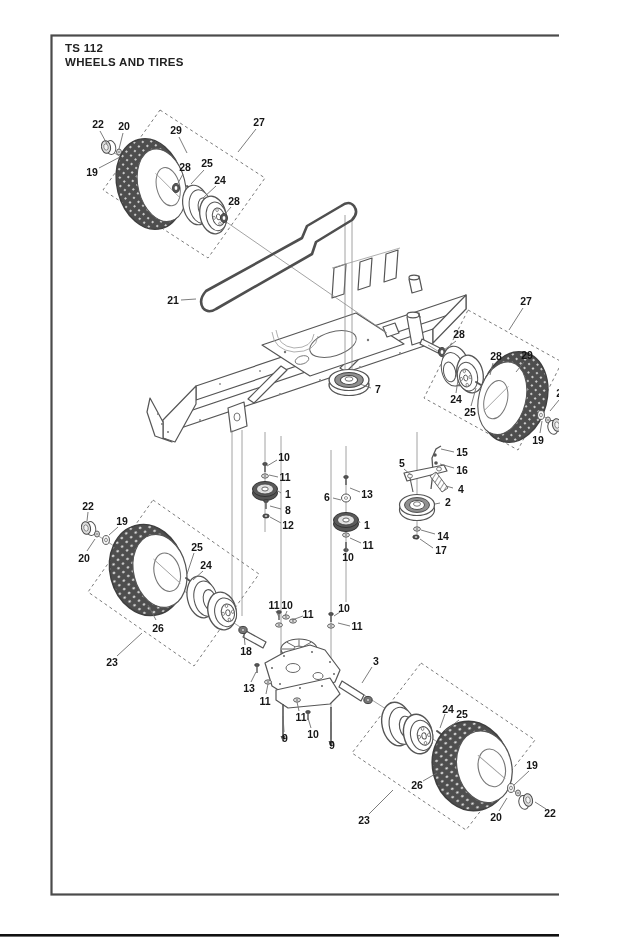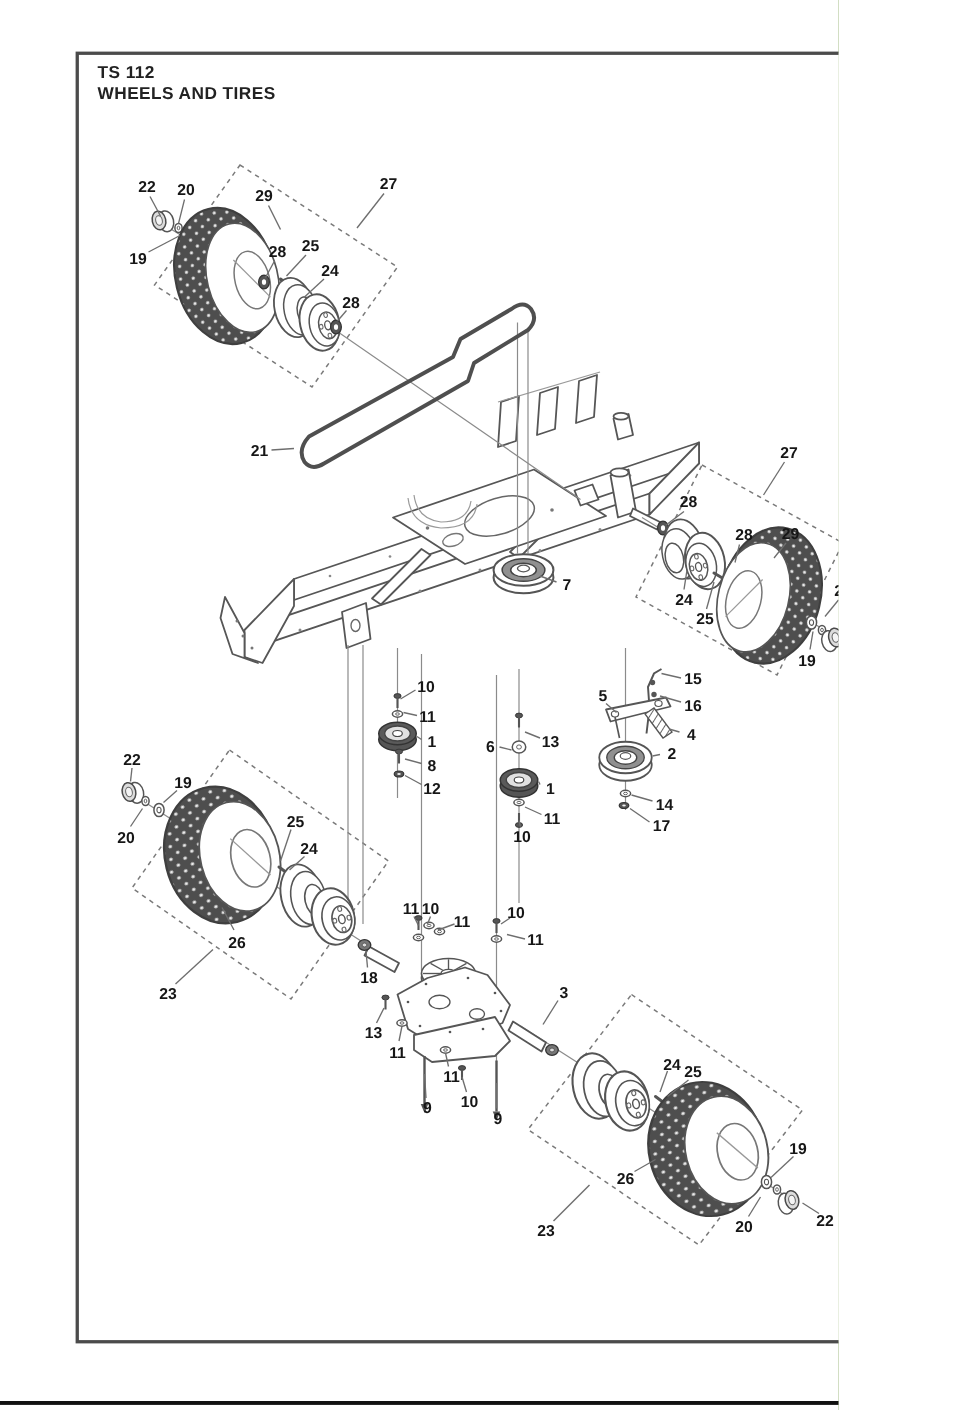--- a/index.html
+++ b/index.html
@@ -1,16 +1,16 @@
 <!DOCTYPE html>
 <html><head>
 <meta charset="utf-8">
 <style>
   html,body{margin:0;padding:0;background:#fff;}
-  .page{position:relative;width:559px;height:940px;background:#4d7c0f;overflow:hidden;}
+  .page{position:relative;width:559px;height:940px;background:#f97316;overflow:hidden;}
   svg{display:block;}
   .title{font:bold 11.5px "Liberation Sans", sans-serif;fill:#222;letter-spacing:.3px;}
   .callout{font:bold 10.5px "Liberation Sans", sans-serif;fill:#161616;text-anchor:middle;}
   .leader{stroke:#6e6e6e;stroke-width:.9;fill:none;}
   .dashbox{fill:none;stroke:#7a7a7a;stroke-width:1;stroke-dasharray:3 3;}
   .art{stroke:#565656;stroke-width:1.2;fill:#fff;stroke-linejoin:round;}
   .thin{stroke:#9a9a9a;stroke-width:.8;fill:none;}
   .axis{stroke:#8b8b8b;stroke-width:.8;fill:none;}
 </style>
 </head>

